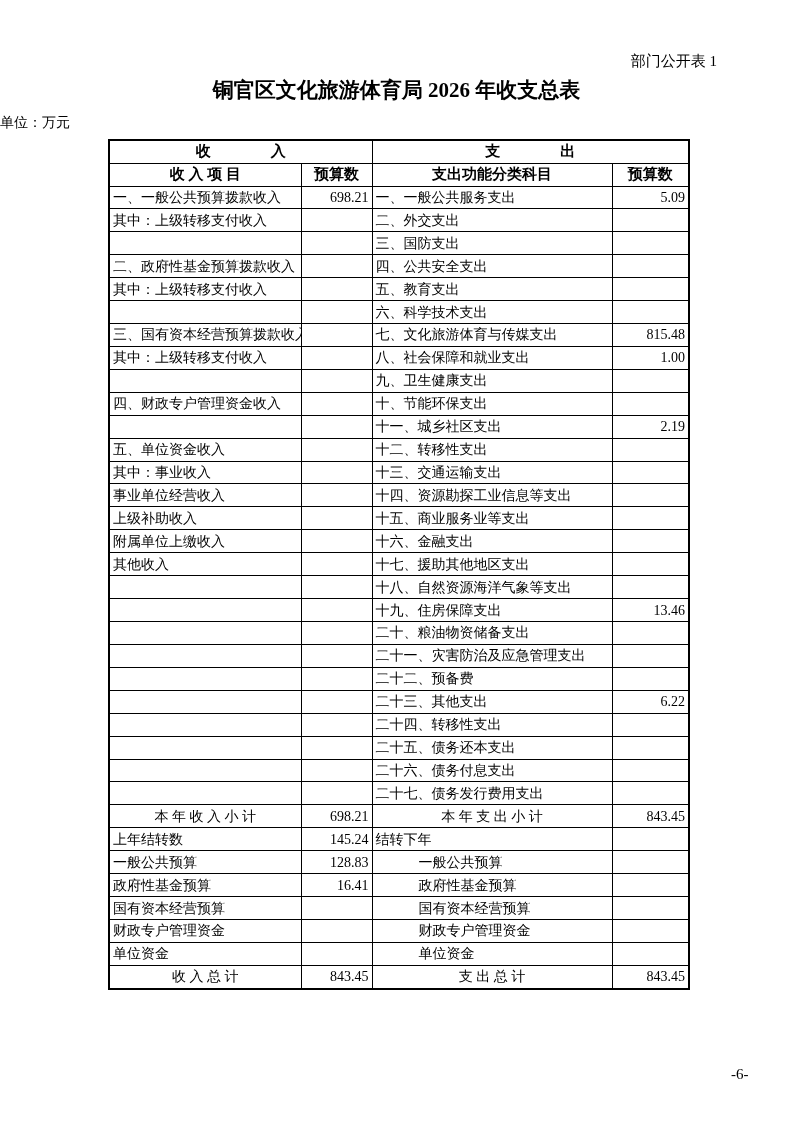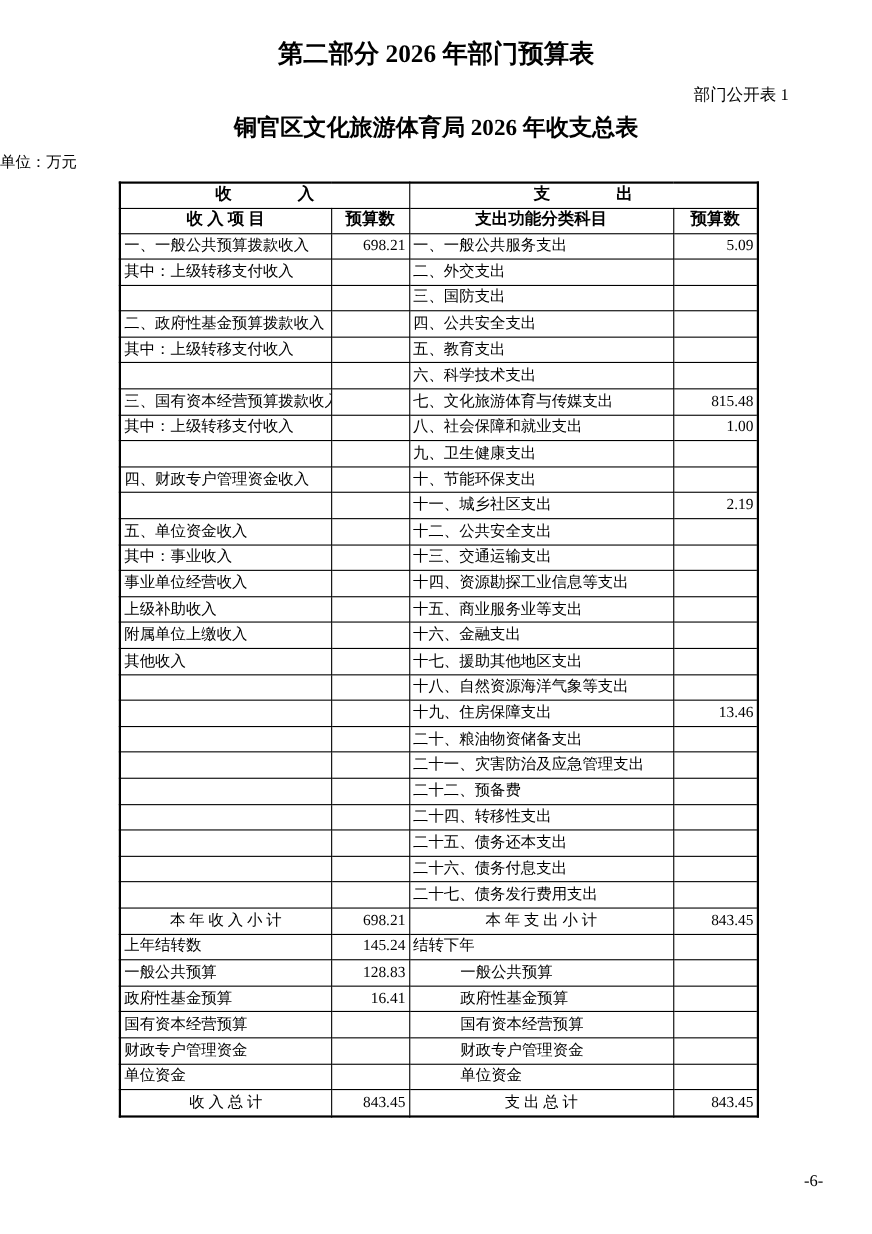--- a/index.html
+++ b/index.html
@@ -84,21 +84,20 @@
     left: 731px;
     top: 1066px;
     font-size: 15px;
   }
 </style>
 </head>
 <body>
 
 <div class="page">
 
-  <div class="main-title">第二部分  2026 年部门预算表</div>
 
   <div class="table-label">部门公开表 1</div>
 
   <div class="table-title">铜官区文化旅游体育局 2026 年收支总表</div>
 
   <div class="unit-note">单位：万元</div>
 
   <table class="budget">
     <colgroup>
       <col style="width:192px">
@@ -181,21 +180,21 @@
         </tr>
         <tr>
           <td class="item"></td>
           <td class="val"></td>
           <td class="item">十一、城乡社区支出</td>
           <td class="val">2.19</td>
         </tr>
         <tr>
           <td class="item">五、单位资金收入</td>
           <td class="val"></td>
-          <td class="item">十二、公共安全支出</td>
+          <td class="item">十二、转移性支出</td>
           <td class="val"></td>
         </tr>
         <tr>
           <td class="item ind2">其中：事业收入</td>
           <td class="val"></td>
           <td class="item">十三、交通运输支出</td>
           <td class="val"></td>
         </tr>
         <tr>
           <td class="item ind3">事业单位经营收入</td>
@@ -243,20 +242,26 @@
           <td class="item"></td>
           <td class="val"></td>
           <td class="item">二十一、灾害防治及应急管理支出</td>
           <td class="val"></td>
         </tr>
         <tr>
           <td class="item"></td>
           <td class="val"></td>
           <td class="item">二十二、预备费</td>
           <td class="val"></td>
+        </tr>
+        <tr>
+          <td class="item"></td>
+          <td class="val"></td>
+          <td class="item">二十三、其他支出</td>
+          <td class="val">6.22</td>
         </tr>
         <tr>
           <td class="item"></td>
           <td class="val"></td>
           <td class="item">二十四、转移性支出</td>
           <td class="val"></td>
         </tr>
         <tr>
           <td class="item"></td>
           <td class="val"></td>

